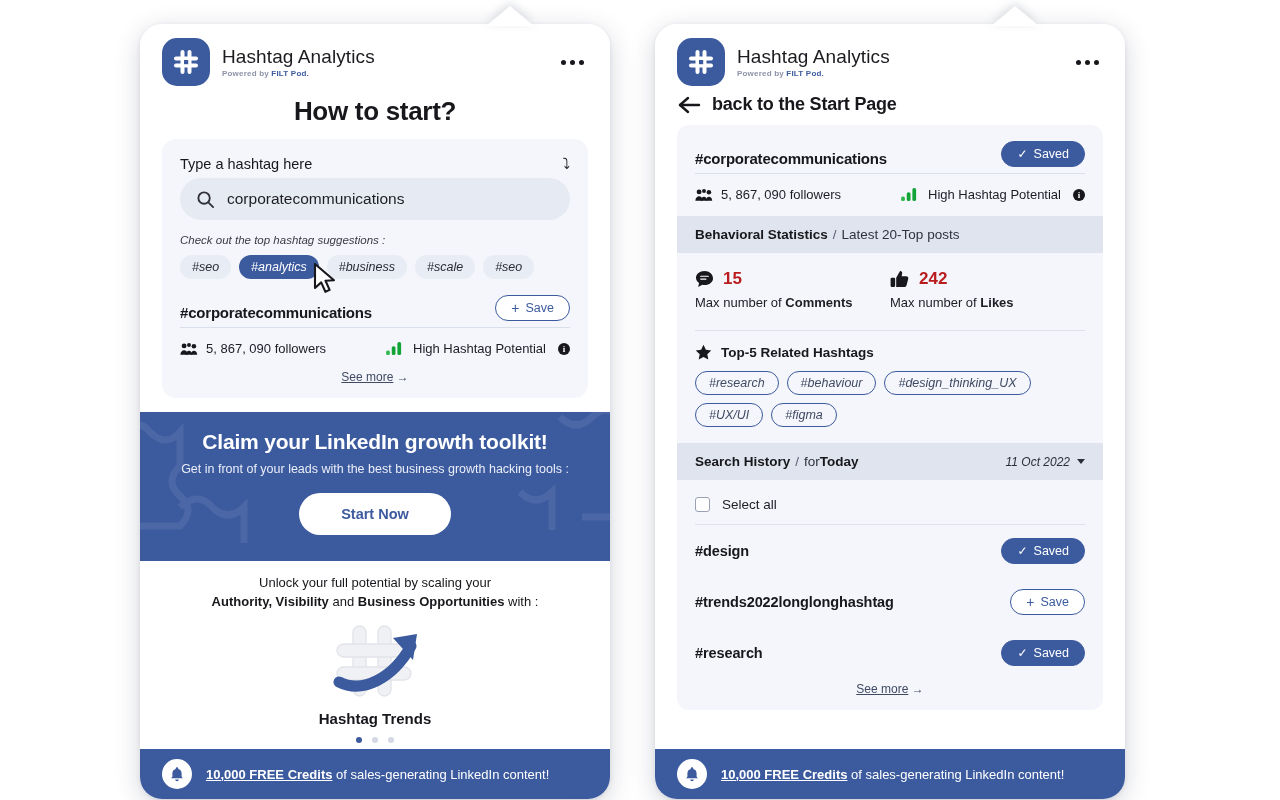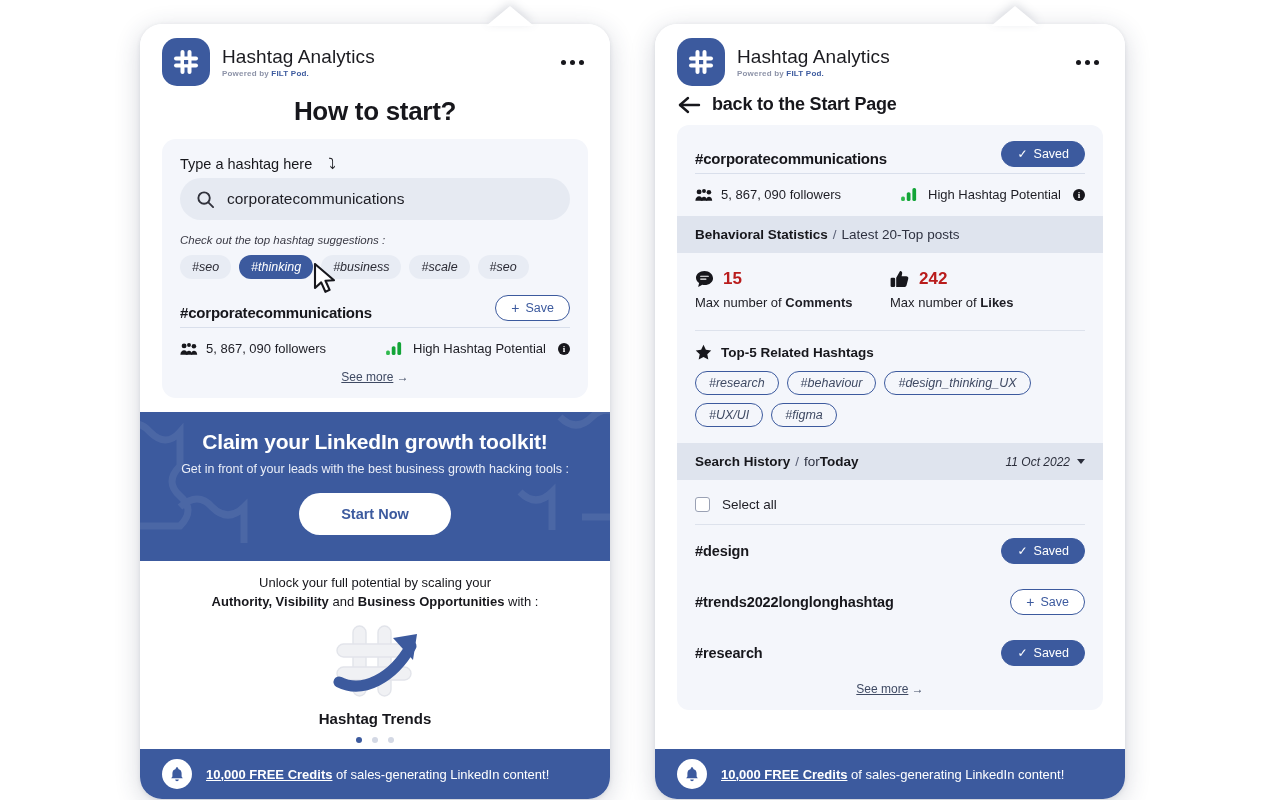--- a/index.html
+++ b/index.html
@@ -74,21 +74,21 @@
   
   .how-title {
     text-align: center; font-size: 26px; font-weight: 700; color: #17171c;
     letter-spacing: -.3px; margin: 6px 0 12px;
   }
   .panel {
     margin: 0 22px; background: #f4f6fb; border-radius: 14px;
     padding: 16px 18px 14px;
   }
   .panel-label {
-    font-size: 14.5px; color: #17171c; display: flex; align-items: center; gap: 16px;
+    font-size: 14.5px; color: #17171c; display: flex; align-items: center; gap: 16px; justify-content: space-between;
   }
   .arrow-down-right { font-size: 15px; color: #17171c; }
   .search-box {
     margin-top: 6px; height: 42px; border-radius: 21px; background: #e6eaf2;
     display: flex; align-items: center; padding: 0 16px; gap: 12px;
   }
   .search-box .val { font-size: 15.5px; color: #1d1d24; }
   .suggest-note {
     margin-top: 14px; font-size: 11.5px; font-style: italic; color: #3a3a45;
   }
@@ -298,21 +298,21 @@
           <svg width="19" height="19" viewBox="0 0 20 20">
             <circle cx="8.5" cy="8.5" r="6" fill="none" stroke="#31323c" stroke-width="2"></circle>
             <line x1="13" y1="13" x2="18" y2="18" stroke="#31323c" stroke-width="2" stroke-linecap="round"></line>
           </svg>
           <span class="val">corporatecommunications</span>
         </div>
 
         <div class="suggest-note">Check out the top hashtag suggestions :</div>
         <div class="chips">
           <span class="chip">#seo</span>
-          <span class="chip active">#thinking</span>
+          <span class="chip active">#analytics</span>
           <span class="chip">#business</span>
           <span class="chip">#scale</span>
           <span class="chip">#seo</span>
         </div>
 
         <div class="divider-row">
           <div class="tag-head">
             <span class="tag-name">#corporatecommunications</span>
             <span class="btn-save-outline">
               <span class="plus">+</span>

